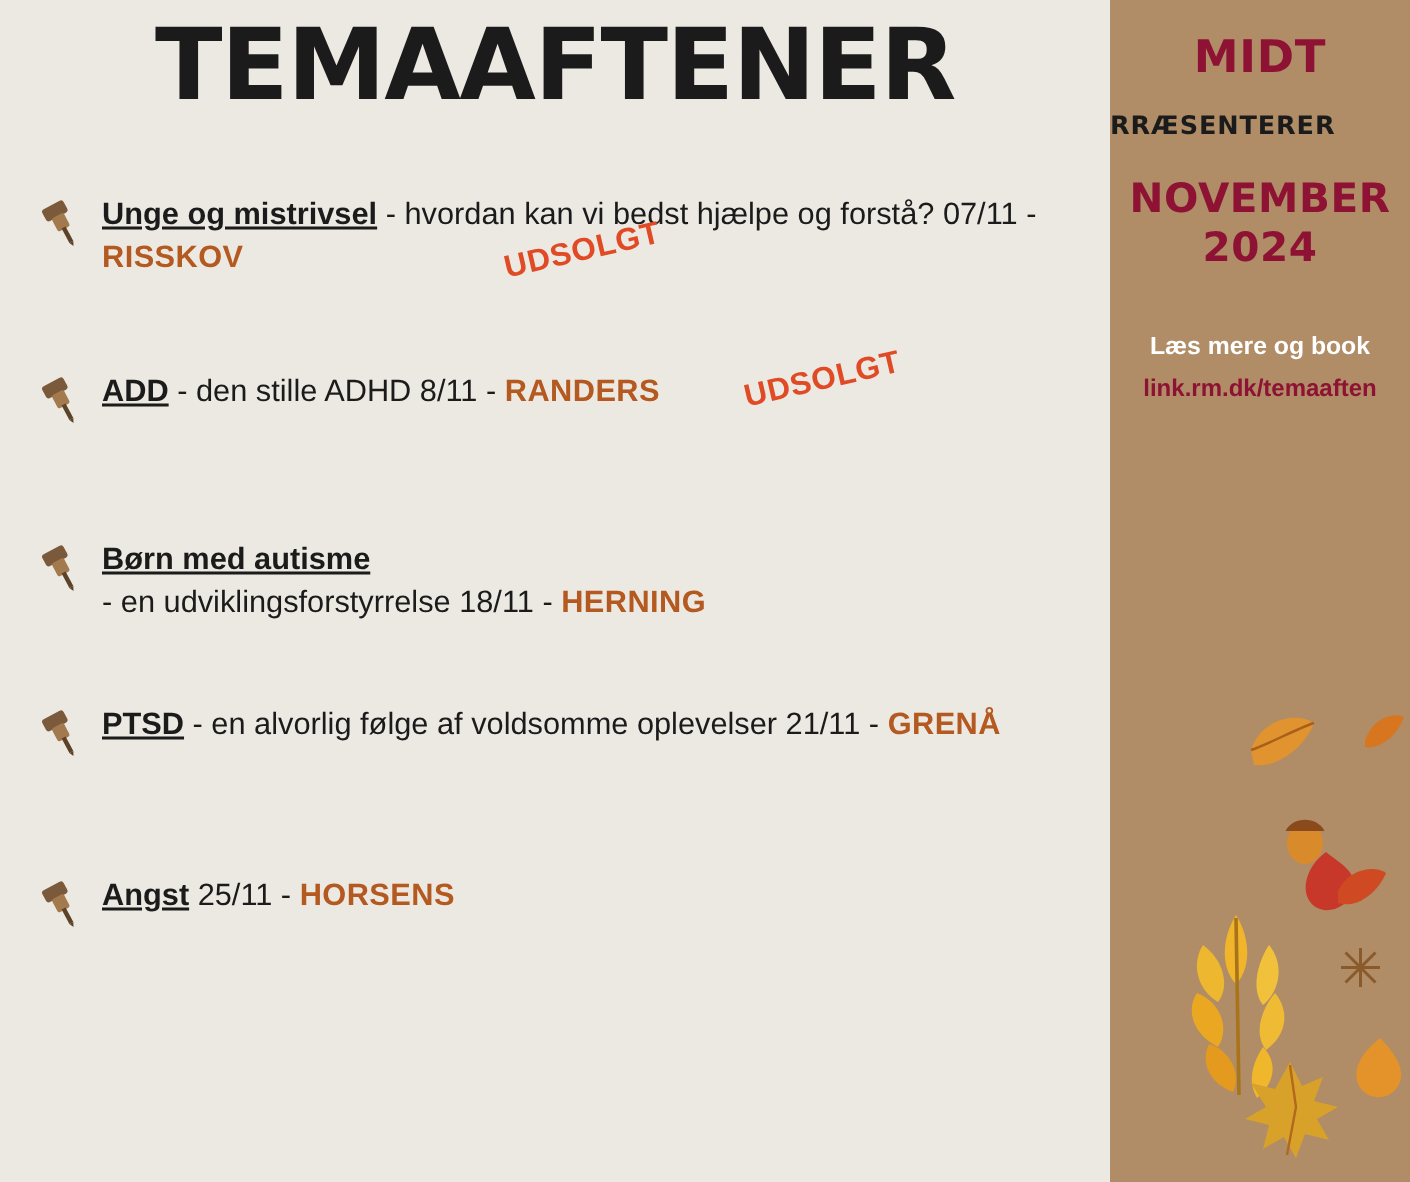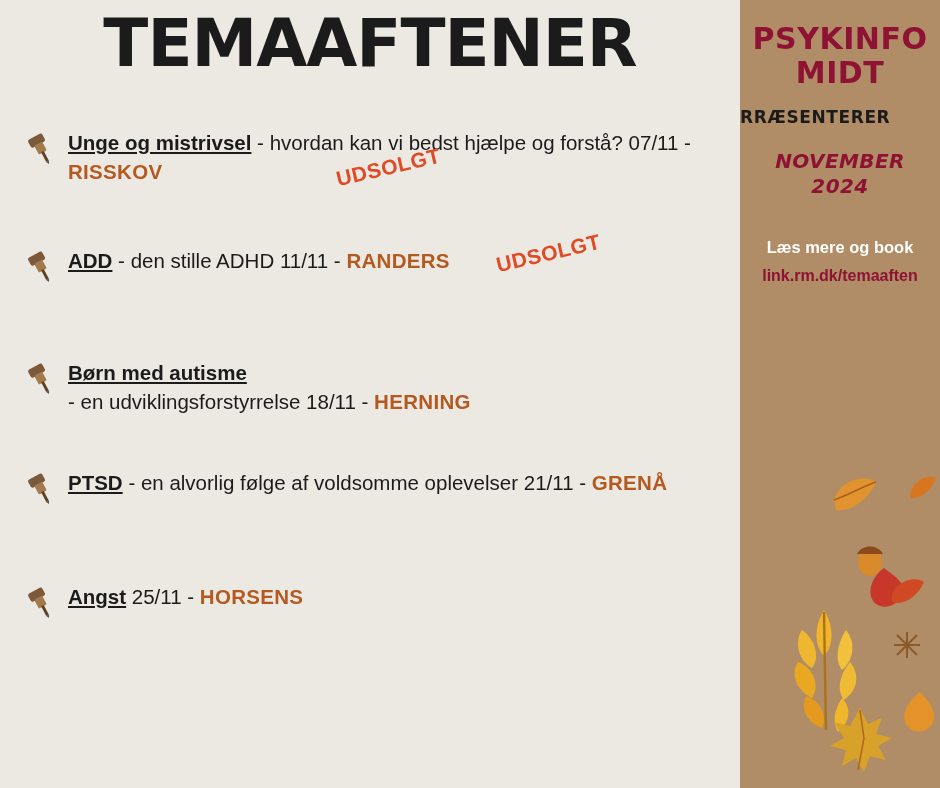--- a/index.html
+++ b/index.html
@@ -123,25 +123,24 @@
     font-weight: bold;
     font-size: 17px;
     letter-spacing: 0.6px;
     color: #1b1b1b;
   }
   .sb-month {
     margin-top: 22px;
     text-align: center;
     font-family: "DejaVu Sans", sans-serif;
     font-weight: bold;
-    font-size: 20px;
+    font-size: 27px;
     line-height: 1.25;
     color: #8e1233;
     letter-spacing: 0.4px;
-    font-style: italic;
   }
   .sb-info {
     margin-top: 36px;
     text-align: center;
     font-family: "Liberation Sans", sans-serif;
     font-weight: bold;
     font-size: 16.5px;
     line-height: 1.5;
     color: #ffffff;
   }
@@ -192,21 +191,21 @@
           <svg width="34" height="34" viewBox="0 0 34 34">
             <g transform="rotate(-28 17 17)">
               <rect x="9" y="3" width="16" height="9" rx="2" fill="#7a5a3a"></rect>
               <rect x="12.5" y="11" width="9" height="10" rx="1.5" fill="#a37a4e"></rect>
               <rect x="15.5" y="20" width="3" height="11" fill="#5c4328"></rect>
               <polygon points="15.5,31 18.5,31 17,34" fill="#5c4328"></polygon>
             </g>
           </svg>
         </span>
         <div class="evt-line">
-          <span class="evt-bold">ADD</span><span> - den stille ADHD 11/11 - </span><span class="place">RANDERS</span>
+          <span class="evt-bold">ADD</span><span> - den stille ADHD 8/11 - </span><span class="place">RANDERS</span>
           <span class="sold">UDSOLGT</span>
         </div>
       </div>
 
       <div class="event" id="evt2">
         <span class="pin">
           <svg width="34" height="34" viewBox="0 0 34 34">
             <g transform="rotate(-28 17 17)">
               <rect x="9" y="3" width="16" height="9" rx="2" fill="#7a5a3a"></rect>
               <rect x="12.5" y="11" width="9" height="10" rx="1.5" fill="#a37a4e"></rect>
@@ -251,21 +250,20 @@
           <span class="evt-bold">Angst</span><span> 25/11 - </span><span class="place">HORSENS</span>
         </div>
       </div>
 
     </div>
   </div>
 
   <div class="sidebar">
 
     <div class="sb-brand">
-      <div>PSYKINFO</div>
       <div>MIDT</div>
     </div>
 
     <div class="sb-presents">RRÆSENTERER</div>
 
     <div class="sb-month">
       <div>NOVEMBER</div>
       <div>2024</div>
     </div>
 

